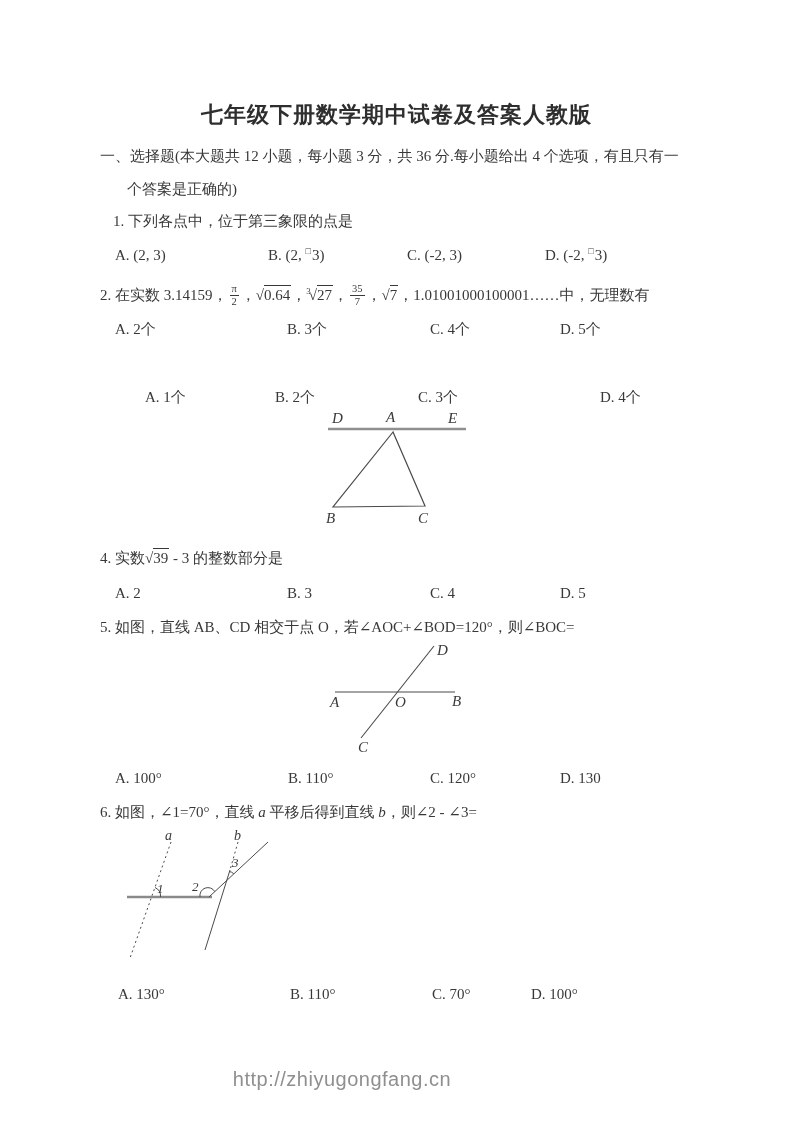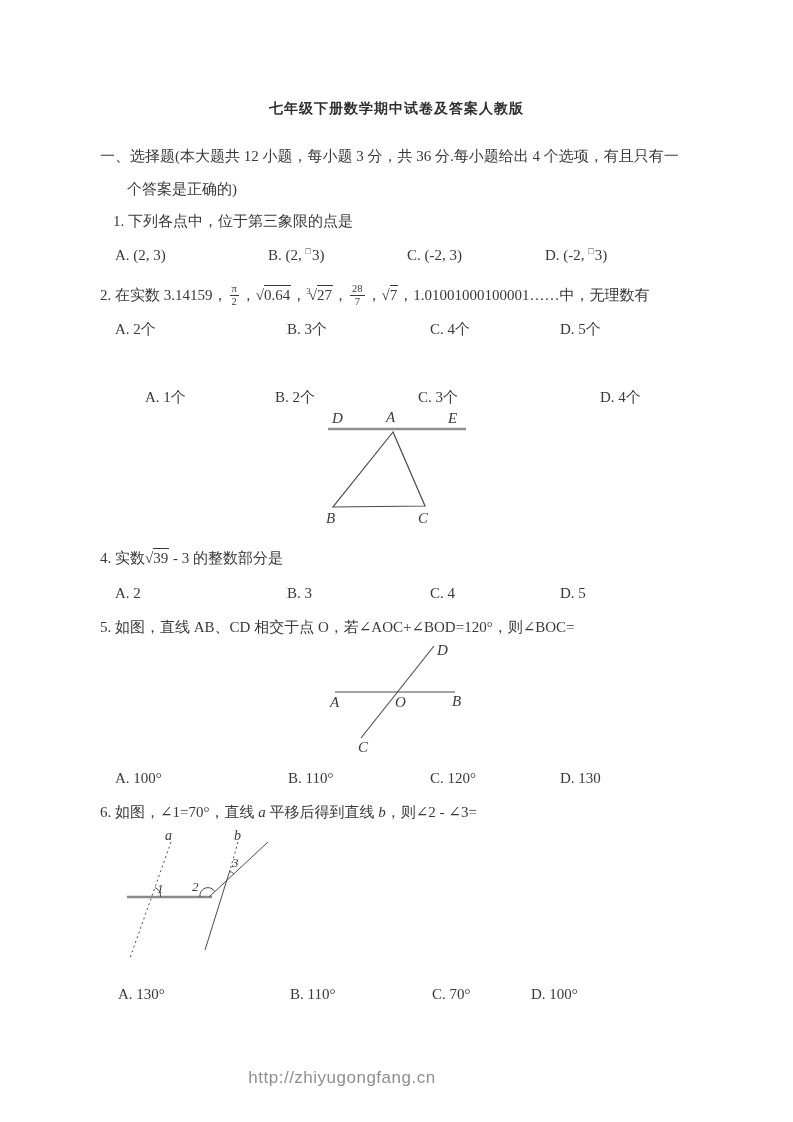--- a/index.html
+++ b/index.html
@@ -7,40 +7,40 @@
     position:relative;
     width:793px;height:1122px;
     background:#ffffff;
     font-family:"Liberation Serif","DejaVu Serif",serif;
     color:#333333;
     overflow:hidden;
   }
   .abs{position:absolute;}
   .title{
     width:793px;text-align:center;
-    font-size:14px;font-weight:600;letter-spacing:1px;color:#2e2e2e;
+    font-size:22px;font-weight:600;letter-spacing:1px;color:#2e2e2e;
     white-space:nowrap;
   }
   .bodytext{font-size:15px;white-space:nowrap;color:#383838;}
   .stemflex{display:flex;align-items:center;font-size:15px;white-space:nowrap;color:#383838;}
   .opt{position:absolute;font-size:15px;white-space:nowrap;color:#383838;}
   .frac{
     display:inline-flex;flex-direction:column;align-items:center;
     font-size:10.5px;line-height:1.1;margin:0 2px;color:#383838;
   }
   .frac .num{border-bottom:1px solid #383838;padding:0 2px;}
   .frac .den{padding:0 2px;}
   .rad{white-space:nowrap;}
   .radicand{border-top:1.4px solid #383838;padding:1px 1px 0 0;}
   .rootidx{font-size:9px;position:relative;top:-6px;margin-right:-2px;}
   .supbox{font-size:9px;position:relative;top:-6px;margin-right:1px;}
   .footer{
     width:684px;text-align:center;
     font-family:"Liberation Sans","DejaVu Sans",sans-serif;
-    font-size:17px;color:#8f8f8f;letter-spacing:0.5px;
+    font-size:20px;color:#8f8f8f;letter-spacing:0.5px;
   }
   svg text{font-family:"Liberation Serif","DejaVu Serif",serif;font-style:italic;fill:#3a3a3a;}
 </style>
 </head>
 <body>
 
 <div class="page">
 
   <div class="abs title" style="top:100px;left:0;">七年级下册数学期中试卷及答案人教版</div>
 
@@ -60,21 +60,21 @@
     <span class="frac">
         <span class="num">π</span>
         <span class="den">2</span>
       </span>
     <span>，</span>
     <span class="rad"><span>√</span><span class="radicand">0.64</span></span>
     <span>，</span>
     <span class="rad"><span class="rootidx">3</span><span>√</span><span class="radicand">27</span></span>
     <span>，</span>
     <span class="frac">
-        <span class="num">28</span>
+        <span class="num">35</span>
         <span class="den">7</span>
       </span>
     <span>，</span>
     <span class="rad"><span>√</span><span class="radicand">7</span></span>
     <span>，</span>
     <span>1.01001000100001……中，无理数有</span>
   </div>
   <div class="abs" style="top:320px;left:0;width:793px;height:22px;">
     <span class="opt" style="left:115px;">A. 2个</span>
     <span class="opt" style="left:287px;">B. 3个</span>

